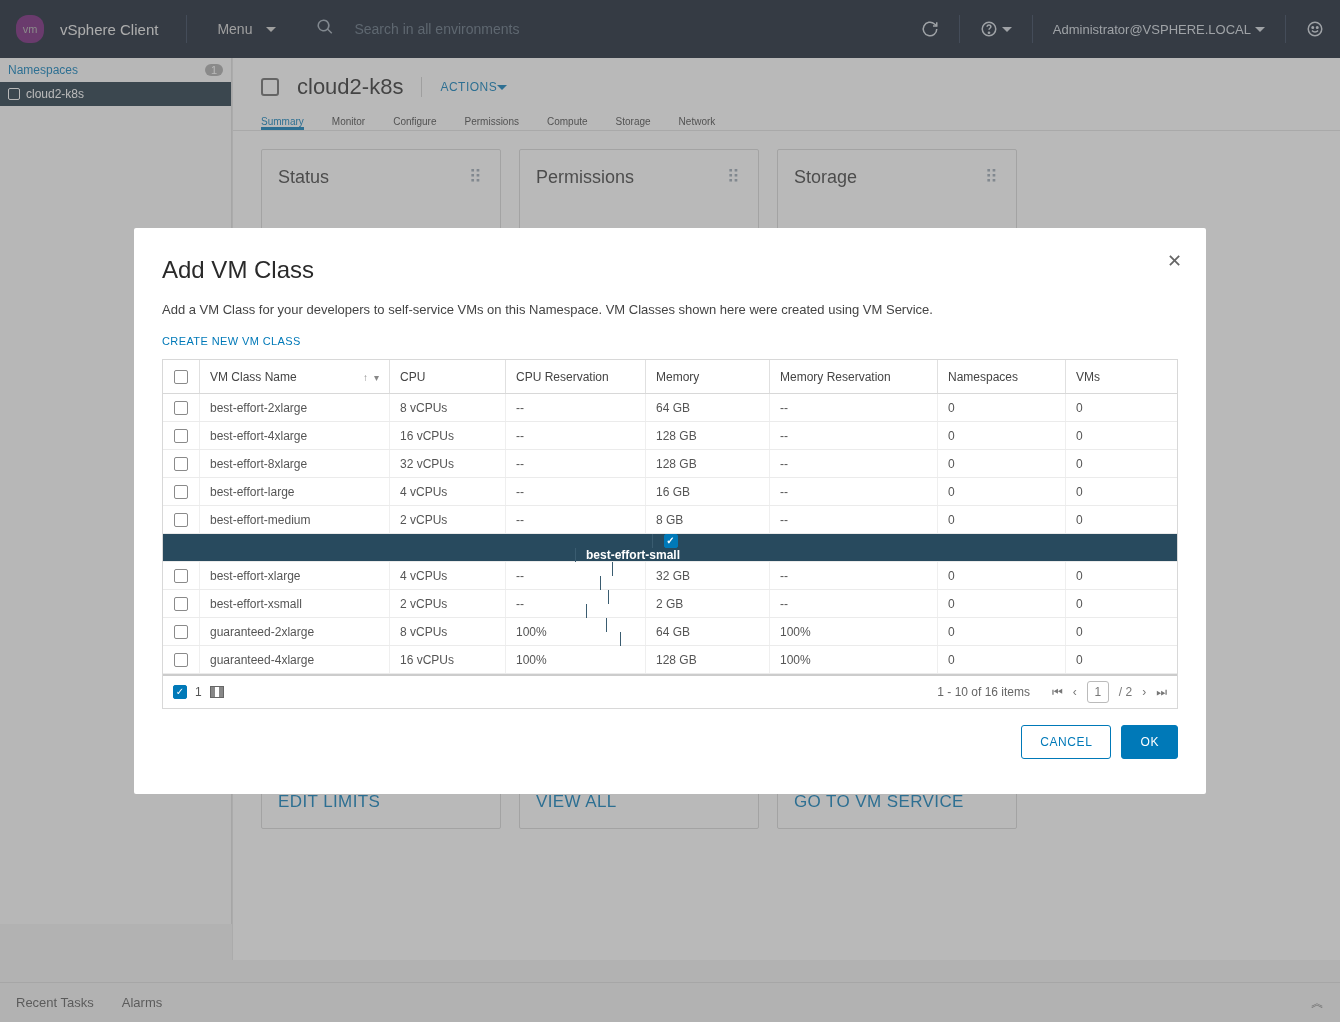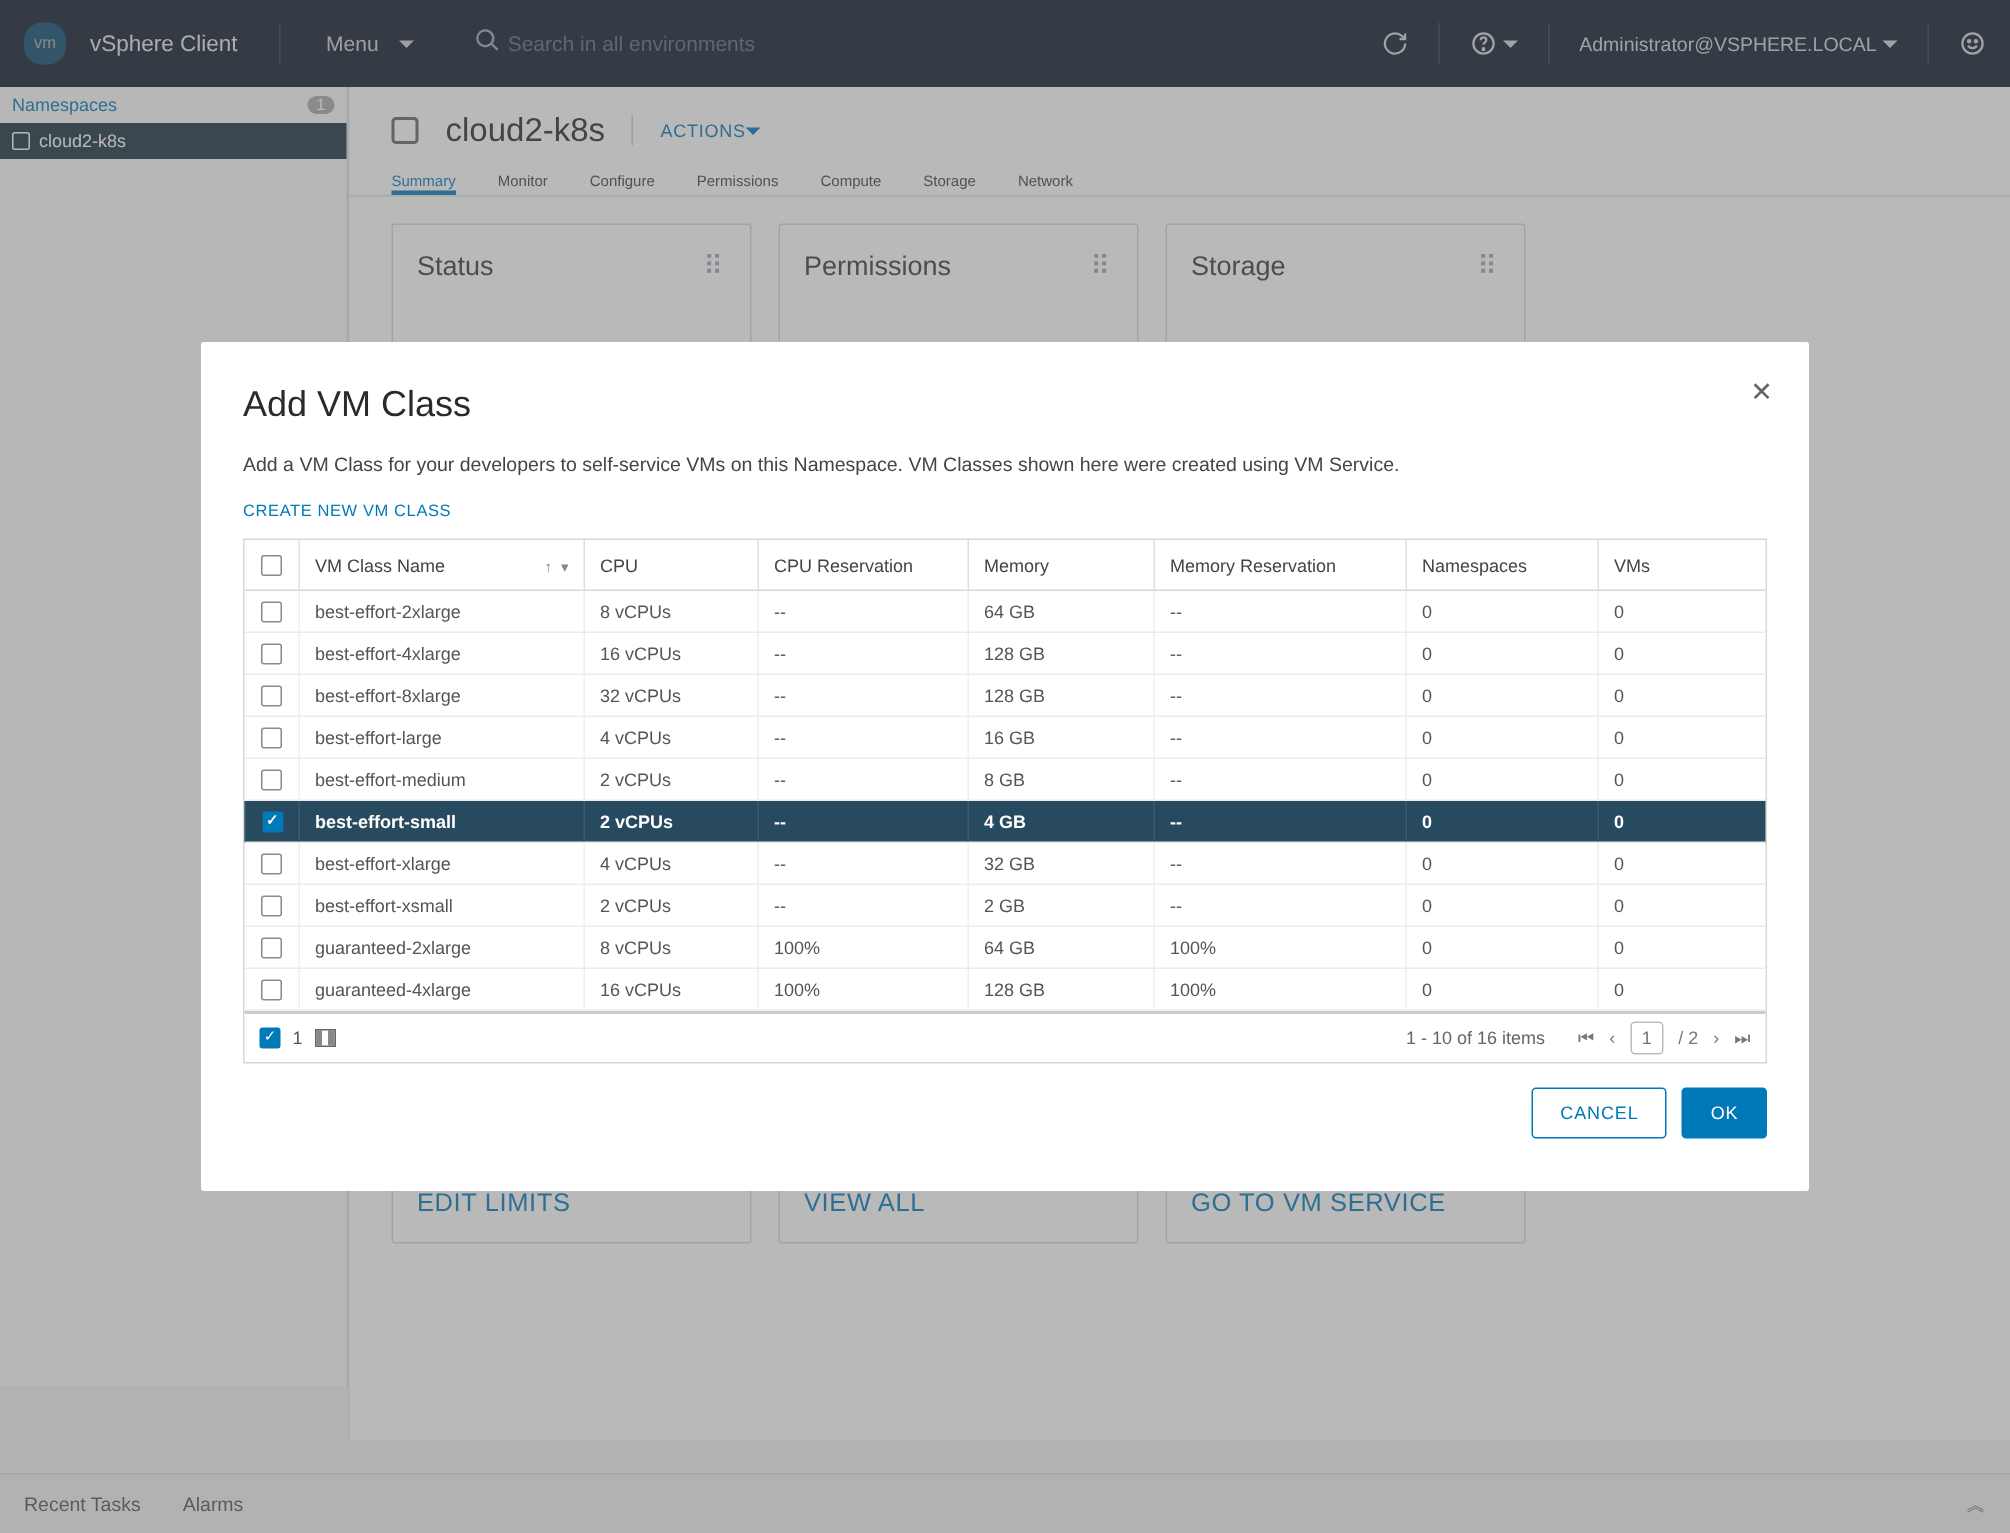--- a/index.html
+++ b/index.html
@@ -17,28 +17,28 @@
   height: 58px;
   background: #0f1a2b;
   display: flex;
   align-items: center;
   color: #e0e0e0;
   padding: 0 16px;
   gap: 16px;
 }
 .top-logo {
   width: 28px; height: 28px;
-  background: #0c4a6e; border-radius: 12px;
+  background: #701a75; border-radius: 12px;
   display: flex; align-items: center; justify-content: center;
   font-size: 11px; color: #aaa; text-align: right;
 }
 .top-title { font-size: 15px; color: #e8e8e8; margin-right: 12px; }
 .top-sep { width: 1px; height: 28px; background: #2a3a50; }
 .menu-dd { display: flex; align-items: center; gap: 14px; font-size: 14px; color: #d0d0d0; margin-left: 14px; }
-.search-box { display: flex; align-items: center; gap: 4px; margin-left: 24px; }
+.search-box { display: flex; align-items: center; gap: 20px; margin-left: 24px; }
 .search-icon svg { width: 18px; height: 18px; fill: #9aa6b2; }
 .search-placeholder { font-size: 14px; color: #5a6a7a; }
 .top-spacer { flex: 1; }
 .top-icons { display: flex; align-items: center; gap: 20px; color: #cfd6dd; }
 .top-icons .ico { display: flex; align-items: center; gap: 4px; }
 .user-dd { font-size: 13px; color: #cfd6dd; }
 
 
 .left-nav {
   position: absolute;
@@ -141,21 +141,21 @@
 .col-cpures { width: 140px; }
 .col-mem { width: 124px; }
 .col-memres { width: 168px; }
 .col-ns { width: 128px; }
 .col-vms { width: 100px; }
 .th { color: #444; font-weight: 500; border-left: 1px solid #e0e0e0; height: 100%; display: flex; align-items: center; gap: 6px; }
 .thead .col-cb { border-left: none; }
 .trow { height: 28px; display: flex; align-items: center; border-bottom: 1px solid #ebebeb; }
 .trow .td { border-left: 1px solid #efefef; height: 100%; display: flex; align-items: center; }
 .trow .col-cb { border-left: none; }
-.trow.selected { background: #284a5e; color: #fff; font-weight: 600; }
+.trow.selected { background: #284a5e; color: #fff; font-weight: 600; flex-direction: column; }
 .trow.selected .td { border-left: 1px solid #3a5c70; }
 .tfoot { height: 34px; display: flex; align-items: center; border-top: 2px solid #ccc; padding: 0 10px; gap: 8px; }
 .tfoot .rtxt { margin-left: auto; font-size: 12px; color: #666; }
 .page-ctl { display: flex; align-items: center; gap: 10px; margin-left: 14px; color: #777; }
 .page-ctl .ico { cursor: pointer; }
 .page-ctl .num-box {
   width: 22px; height: 22px; border: 1px solid #bbb; border-radius: 3px;
   display: flex; align-items: center; justify-content: center;
 }
 .modal-buttons { display: flex; justify-content: flex-end; gap: 10px; margin-top: 16px; }

